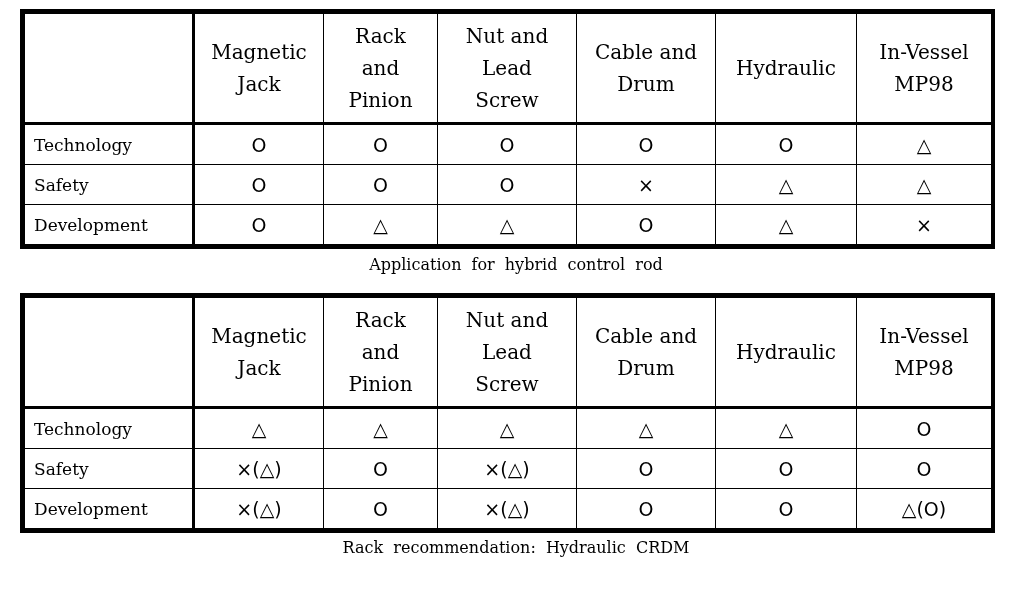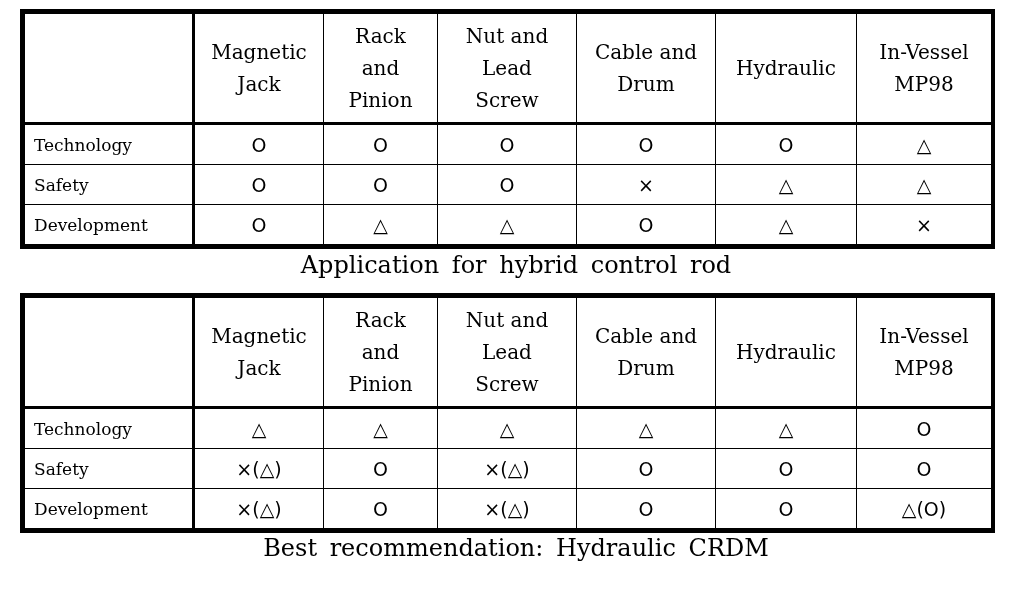--- a/index.html
+++ b/index.html
@@ -89,21 +89,21 @@
     font-size: 19px;
     letter-spacing: 0px;
   }
 
   
   .caption {
     position: absolute;
     left: 0;
     width: 1032px;
     text-align: center;
-    font-size: 24px;
+    font-size: 16px;
     line-height: 26px;
     word-spacing: 5px;
     white-space: nowrap;
   }
   #caption-application { top: 252px; }
   #caption-recommendation { top: 535px; }
 </style>
 </head>
 <body>
 
@@ -250,15 +250,15 @@
           <td class="mark">O</td>
           <td class="mark">×(△)</td>
           <td class="mark">O</td>
           <td class="mark">O</td>
           <td class="mark">△(O)</td>
         </tr>
       </tbody>
     </table>
   </div>
 
-  <div class="caption" id="caption-recommendation">Best recommendation: Hydraulic CRDM</div>
+  <div class="caption" id="caption-recommendation">Rack recommendation: Hydraulic CRDM</div>
 
 </div>
 
 </body></html>

